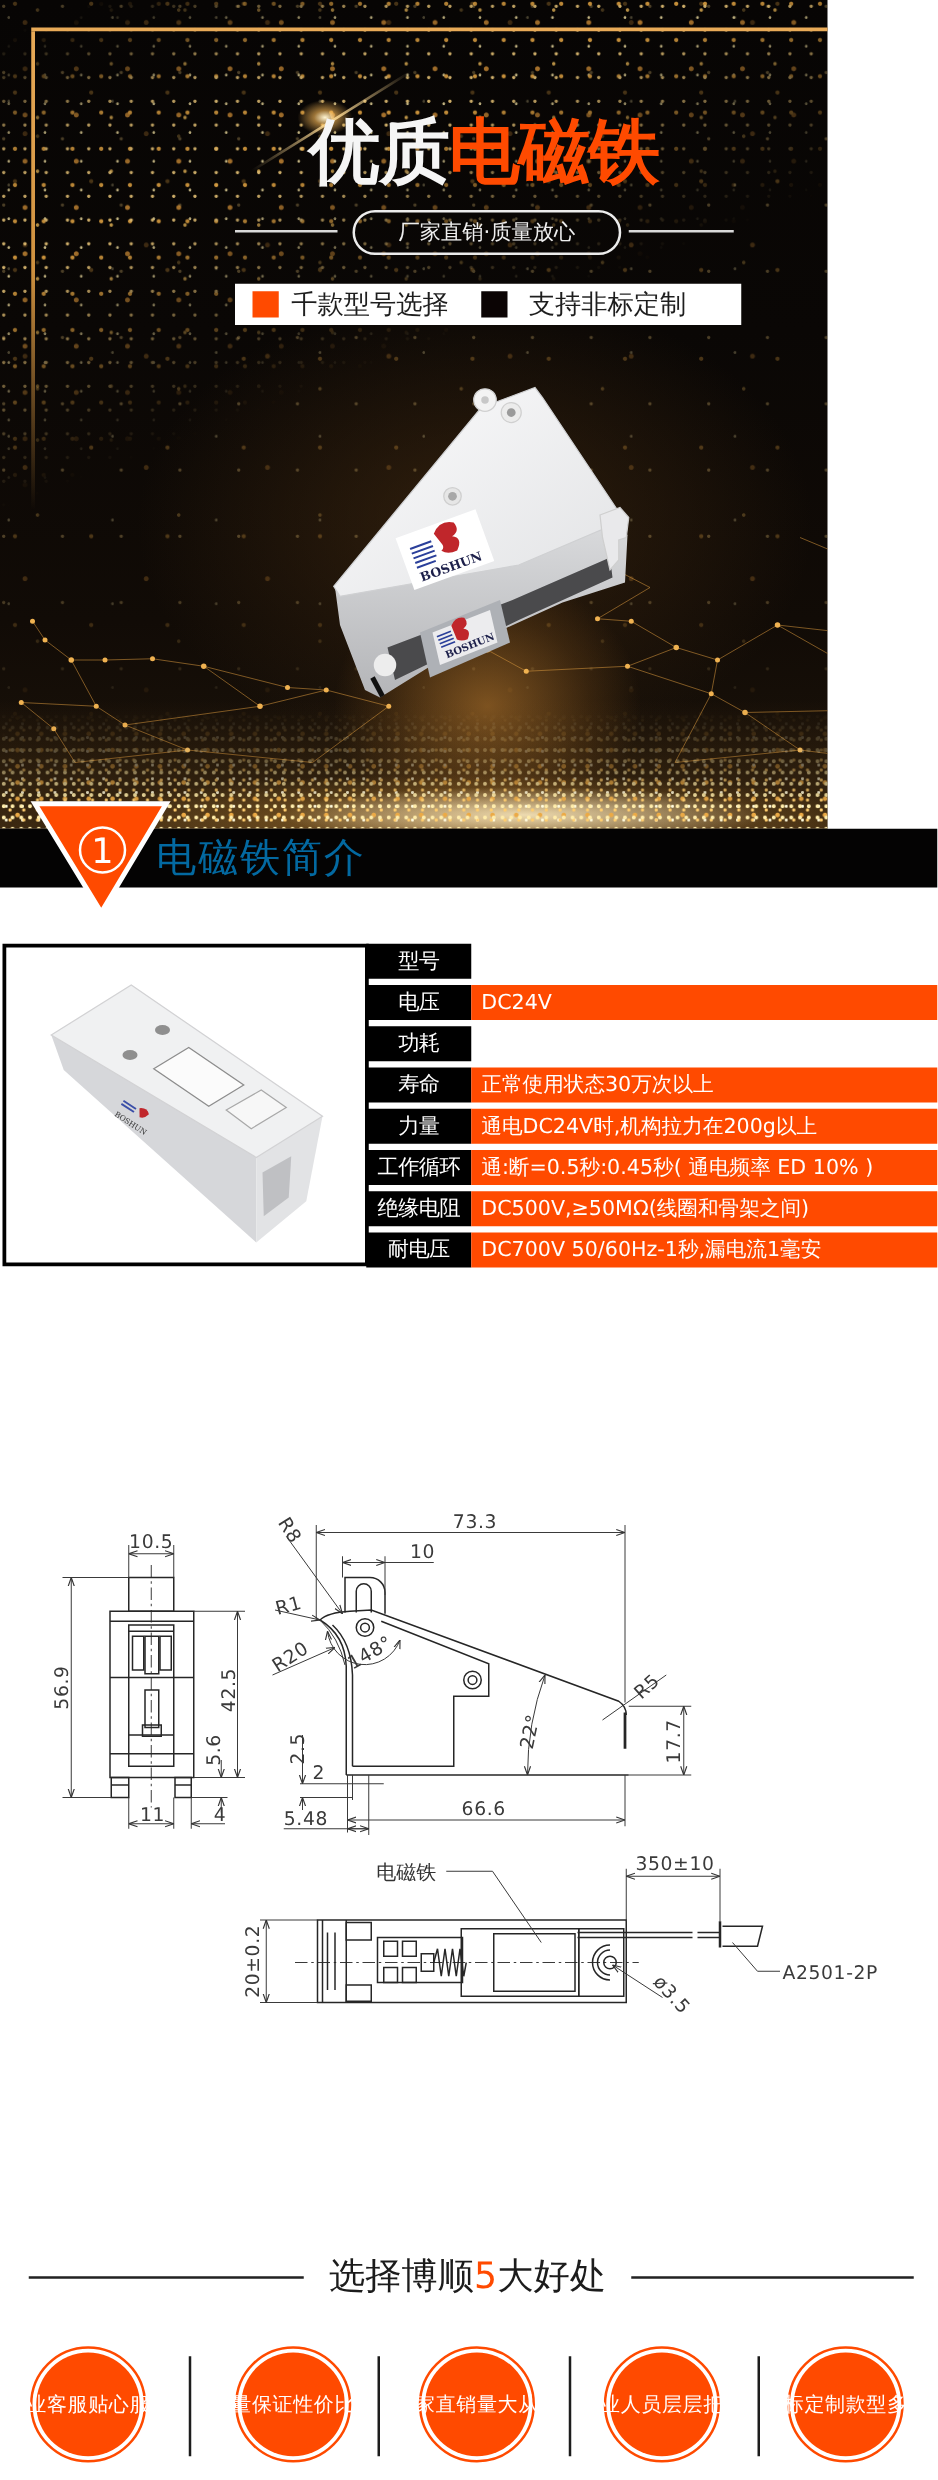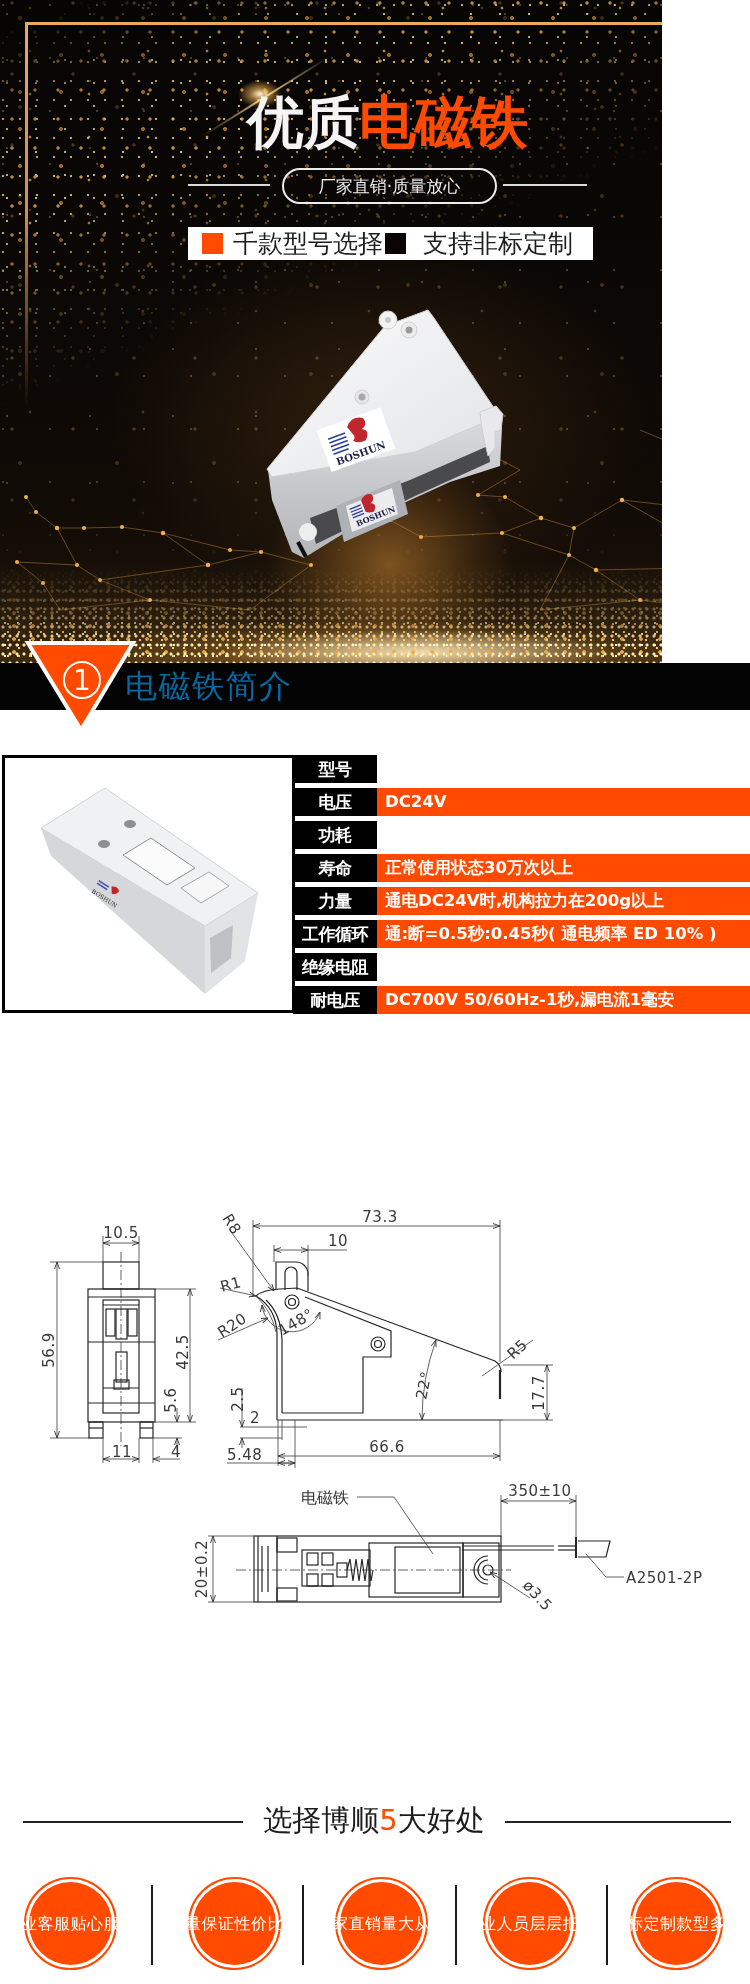--- a/index.html
+++ b/index.html
@@ -48,30 +48,30 @@
 .flare-streak{left:190px;top:96px;width:150px;height:2px;transform:rotate(-32deg);
   background:linear-gradient(90deg,transparent,rgba(255,220,150,.9),transparent);}
 .hero-title{left:247px;top:86px;font-size:57px;font-weight:bold;line-height:72px;white-space:nowrap;letter-spacing:-1px;}
 .t-white{color:#f5f5f5;}
 .t-accent{color:#ff4a00;}
 .sub-line{top:184px;height:2px;background:#d9d9d9;}
 .sub-pill{left:282px;top:168px;width:215px;height:36px;border:2px solid #ececec;border-radius:18px;color:#efefef;
   font-size:17px;line-height:32px;text-align:center;white-space:nowrap;}
 .feat-bar{left:188px;top:227px;width:405px;height:33px;background:#ffffff;}
 .swatch{position:absolute;top:6px;width:21px;height:21px;}
-.feat-label{position:absolute;top:0;font-size:25px;line-height:33px;color:#1e1e1e;white-space:nowrap;}
+.feat-label{position:absolute;top:0;font-size:21px;line-height:33px;color:#1e1e1e;white-space:nowrap;}
 
 
 .sec-bar{left:0;top:663px;width:750px;height:47px;background:#040303;}
 .sec-title{left:125px;top:663px;height:47px;font-size:32px;line-height:47px;color:#0369a1;letter-spacing:1.5px;white-space:nowrap;font-weight:400;}
 
 
 .spec-frame{left:2px;top:755px;width:293px;height:258px;border:3px solid #000;background:#fff;overflow:hidden;}
 .spec-table{left:293px;top:755px;width:457px;}
-.spec-row{display:flex;height:28px;margin-bottom:5px;font-weight:bold;}
+.spec-row{display:flex;height:28px;margin-bottom:5px;}
 .spec-label{width:84px;background:#000;color:#fff;font-size:17px;line-height:28px;text-align:center;white-space:nowrap;letter-spacing:-.5px;overflow:hidden;}
 .spec-value{flex:1;background:#ff4a00;color:#fff;font-size:16.5px;line-height:28px;padding-left:8px;white-space:nowrap;overflow:hidden;}
 
 
 .dwg{left:0;top:1190px;}
 .ln{fill:none;stroke:#262626;stroke-width:1.2;}
 .th{fill:none;stroke:#3a3a3a;stroke-width:.8;}
 .cl{fill:none;stroke:#3a3a3a;stroke-width:.8;stroke-dasharray:10 3 2 3;}
 .dt{font-family:"DejaVu Sans",sans-serif;font-size:15px;fill:#3a3a3a;letter-spacing:.5px;}
 .dtc{font-family:"DejaVu Sans",sans-serif;font-size:16px;fill:#333;}
@@ -259,20 +259,21 @@
   <div class="spec-row">
     <div class="spec-label">力量</div>
     <div class="spec-value">通电DC24V时,机构拉力在200g以上</div>
   </div>
   <div class="spec-row">
     <div class="spec-label">工作循环</div>
     <div class="spec-value">通:断=0.5秒:0.45秒( 通电频率 ED 10% )</div>
   </div>
   <div class="spec-row">
     <div class="spec-label">绝缘电阻</div>
+    <div class="spec-value">DC500V,≥50MΩ(线圈和骨架之间)</div>
   </div>
   <div class="spec-row">
     <div class="spec-label">耐电压</div>
     <div class="spec-value">DC700V 50/60Hz-1秒,漏电流1毫安</div>
   </div>
 </div>
 
 <svg class="abs dwg" width="750" height="440" viewBox="0 1190 750 440">
   <defs>
     <marker id="ar" viewBox="0 0 10 10" refX="10" refY="5" markerWidth="7" markerHeight="7" orient="auto-start-reverse" markerUnits="userSpaceOnUse">

